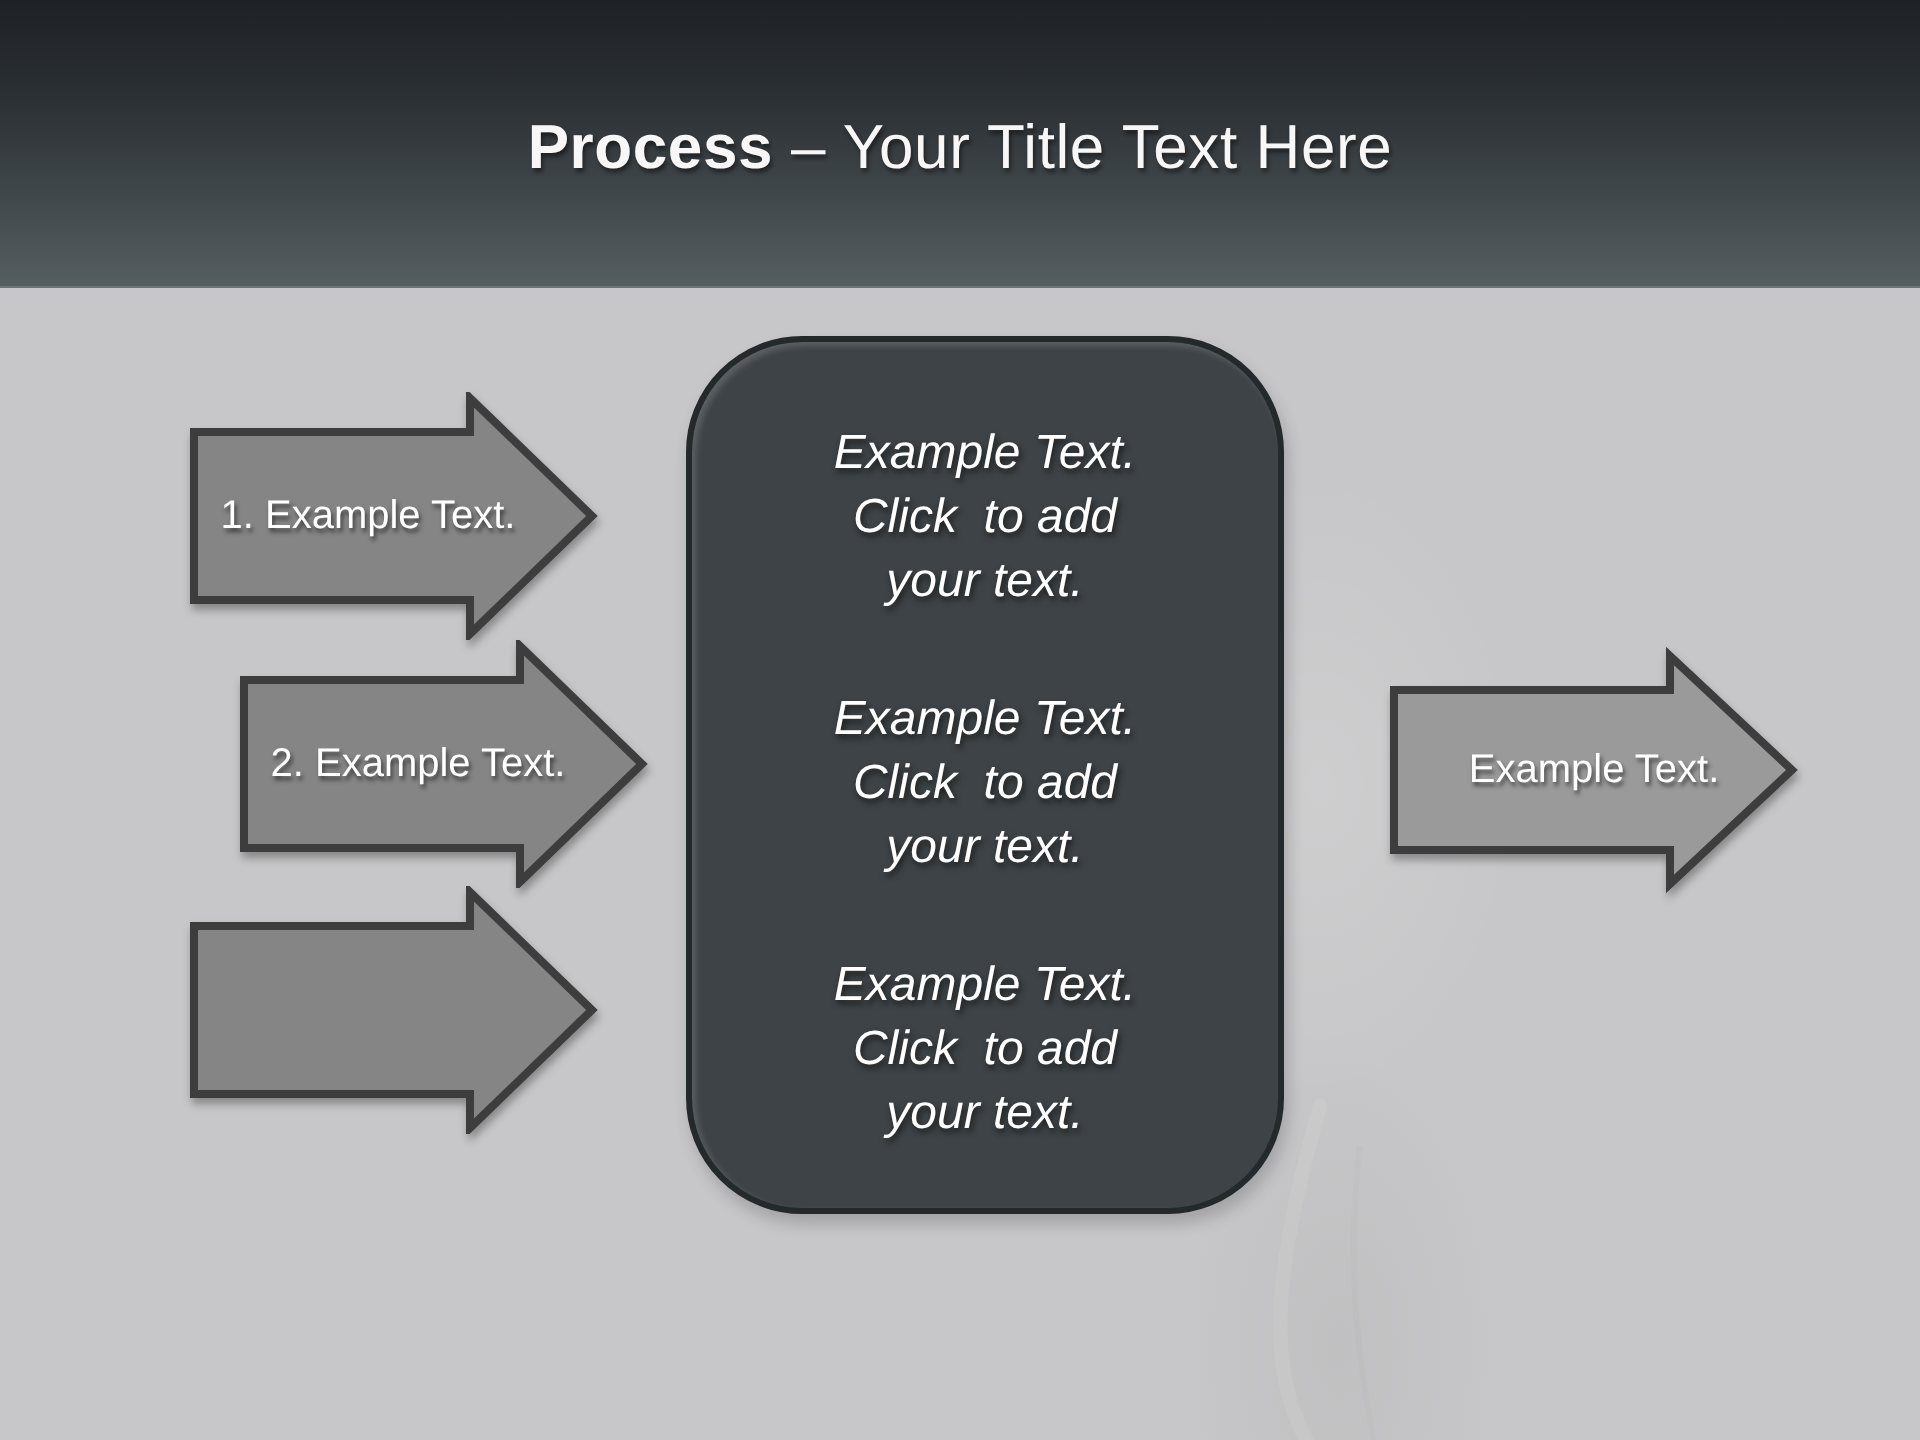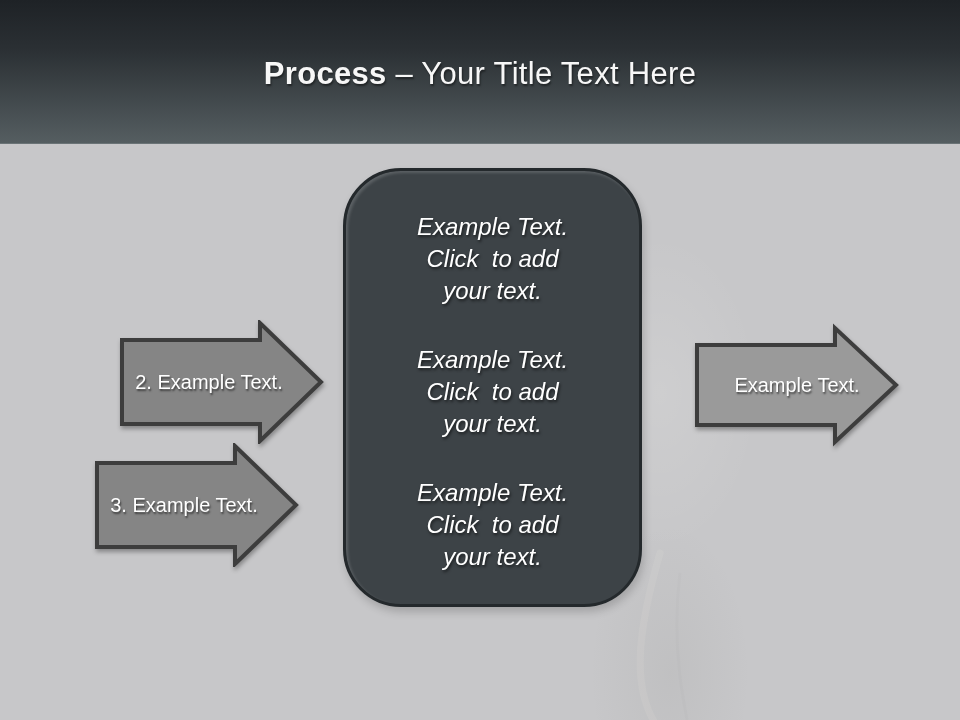--- a/index.html
+++ b/index.html
@@ -70,33 +70,38 @@
   <div class="watermark">
     <div class="wm-blob1"></div>
     <div class="wm-blob2"></div>
     <svg class="wm-swirl" width="160" height="300" viewBox="0 0 160 300">
       <path d="M60 10 C40 80, 30 140, 55 180 C75 210, 45 230, 35 260" fill="none" stroke="#f5f3e6" stroke-width="7" stroke-linecap="round" opacity="0.35"></path>
       <path d="M50 200 C70 215, 60 240, 40 248 C58 252, 72 262, 62 280" fill="none" stroke="#eceadd" stroke-width="9" stroke-linecap="round" opacity="0.3"></path>
       <path d="M80 30 C70 110, 85 170, 100 240" fill="none" stroke="#9a9aa0" stroke-width="3" opacity="0.25"></path>
     </svg>
   </div>
 
+  <div class="arrow arrow-1">
+    <svg width="204" height="124" viewBox="0 0 204 124">
+      <polygon points="2,20 140,20 140,3 201,62 140,121 140,104 2,104" fill="#858585" stroke="#3d3d3d" stroke-width="4" stroke-linejoin="miter"></polygon>
+    </svg>
+    <div class="lbl">1. Example Text.</div>
+  </div>
 
   <div class="arrow arrow-2">
     <svg width="204" height="124" viewBox="0 0 204 124">
       <polygon points="2,20 140,20 140,3 201,62 140,121 140,104 2,104" fill="#858585" stroke="#3d3d3d" stroke-width="4" stroke-linejoin="miter"></polygon>
     </svg>
     <div class="lbl">2. Example Text.</div>
   </div>
 
   <div class="arrow arrow-3">
     <svg width="204" height="124" viewBox="0 0 204 124">
       <polygon points="2,20 140,20 140,3 201,62 140,121 140,104 2,104" fill="#858585" stroke="#3d3d3d" stroke-width="4" stroke-linejoin="miter"></polygon>
     </svg>
-    <div class="lbl">3. Example Text.</div>
   </div>
 
   <div class="panel">
     <div class="block">
       <div class="line">Example Text.</div>
       <div class="line">Click  to add</div>
       <div class="line">your text.</div>
     </div>
     <div class="block">
       <div class="line">Example Text.</div>

